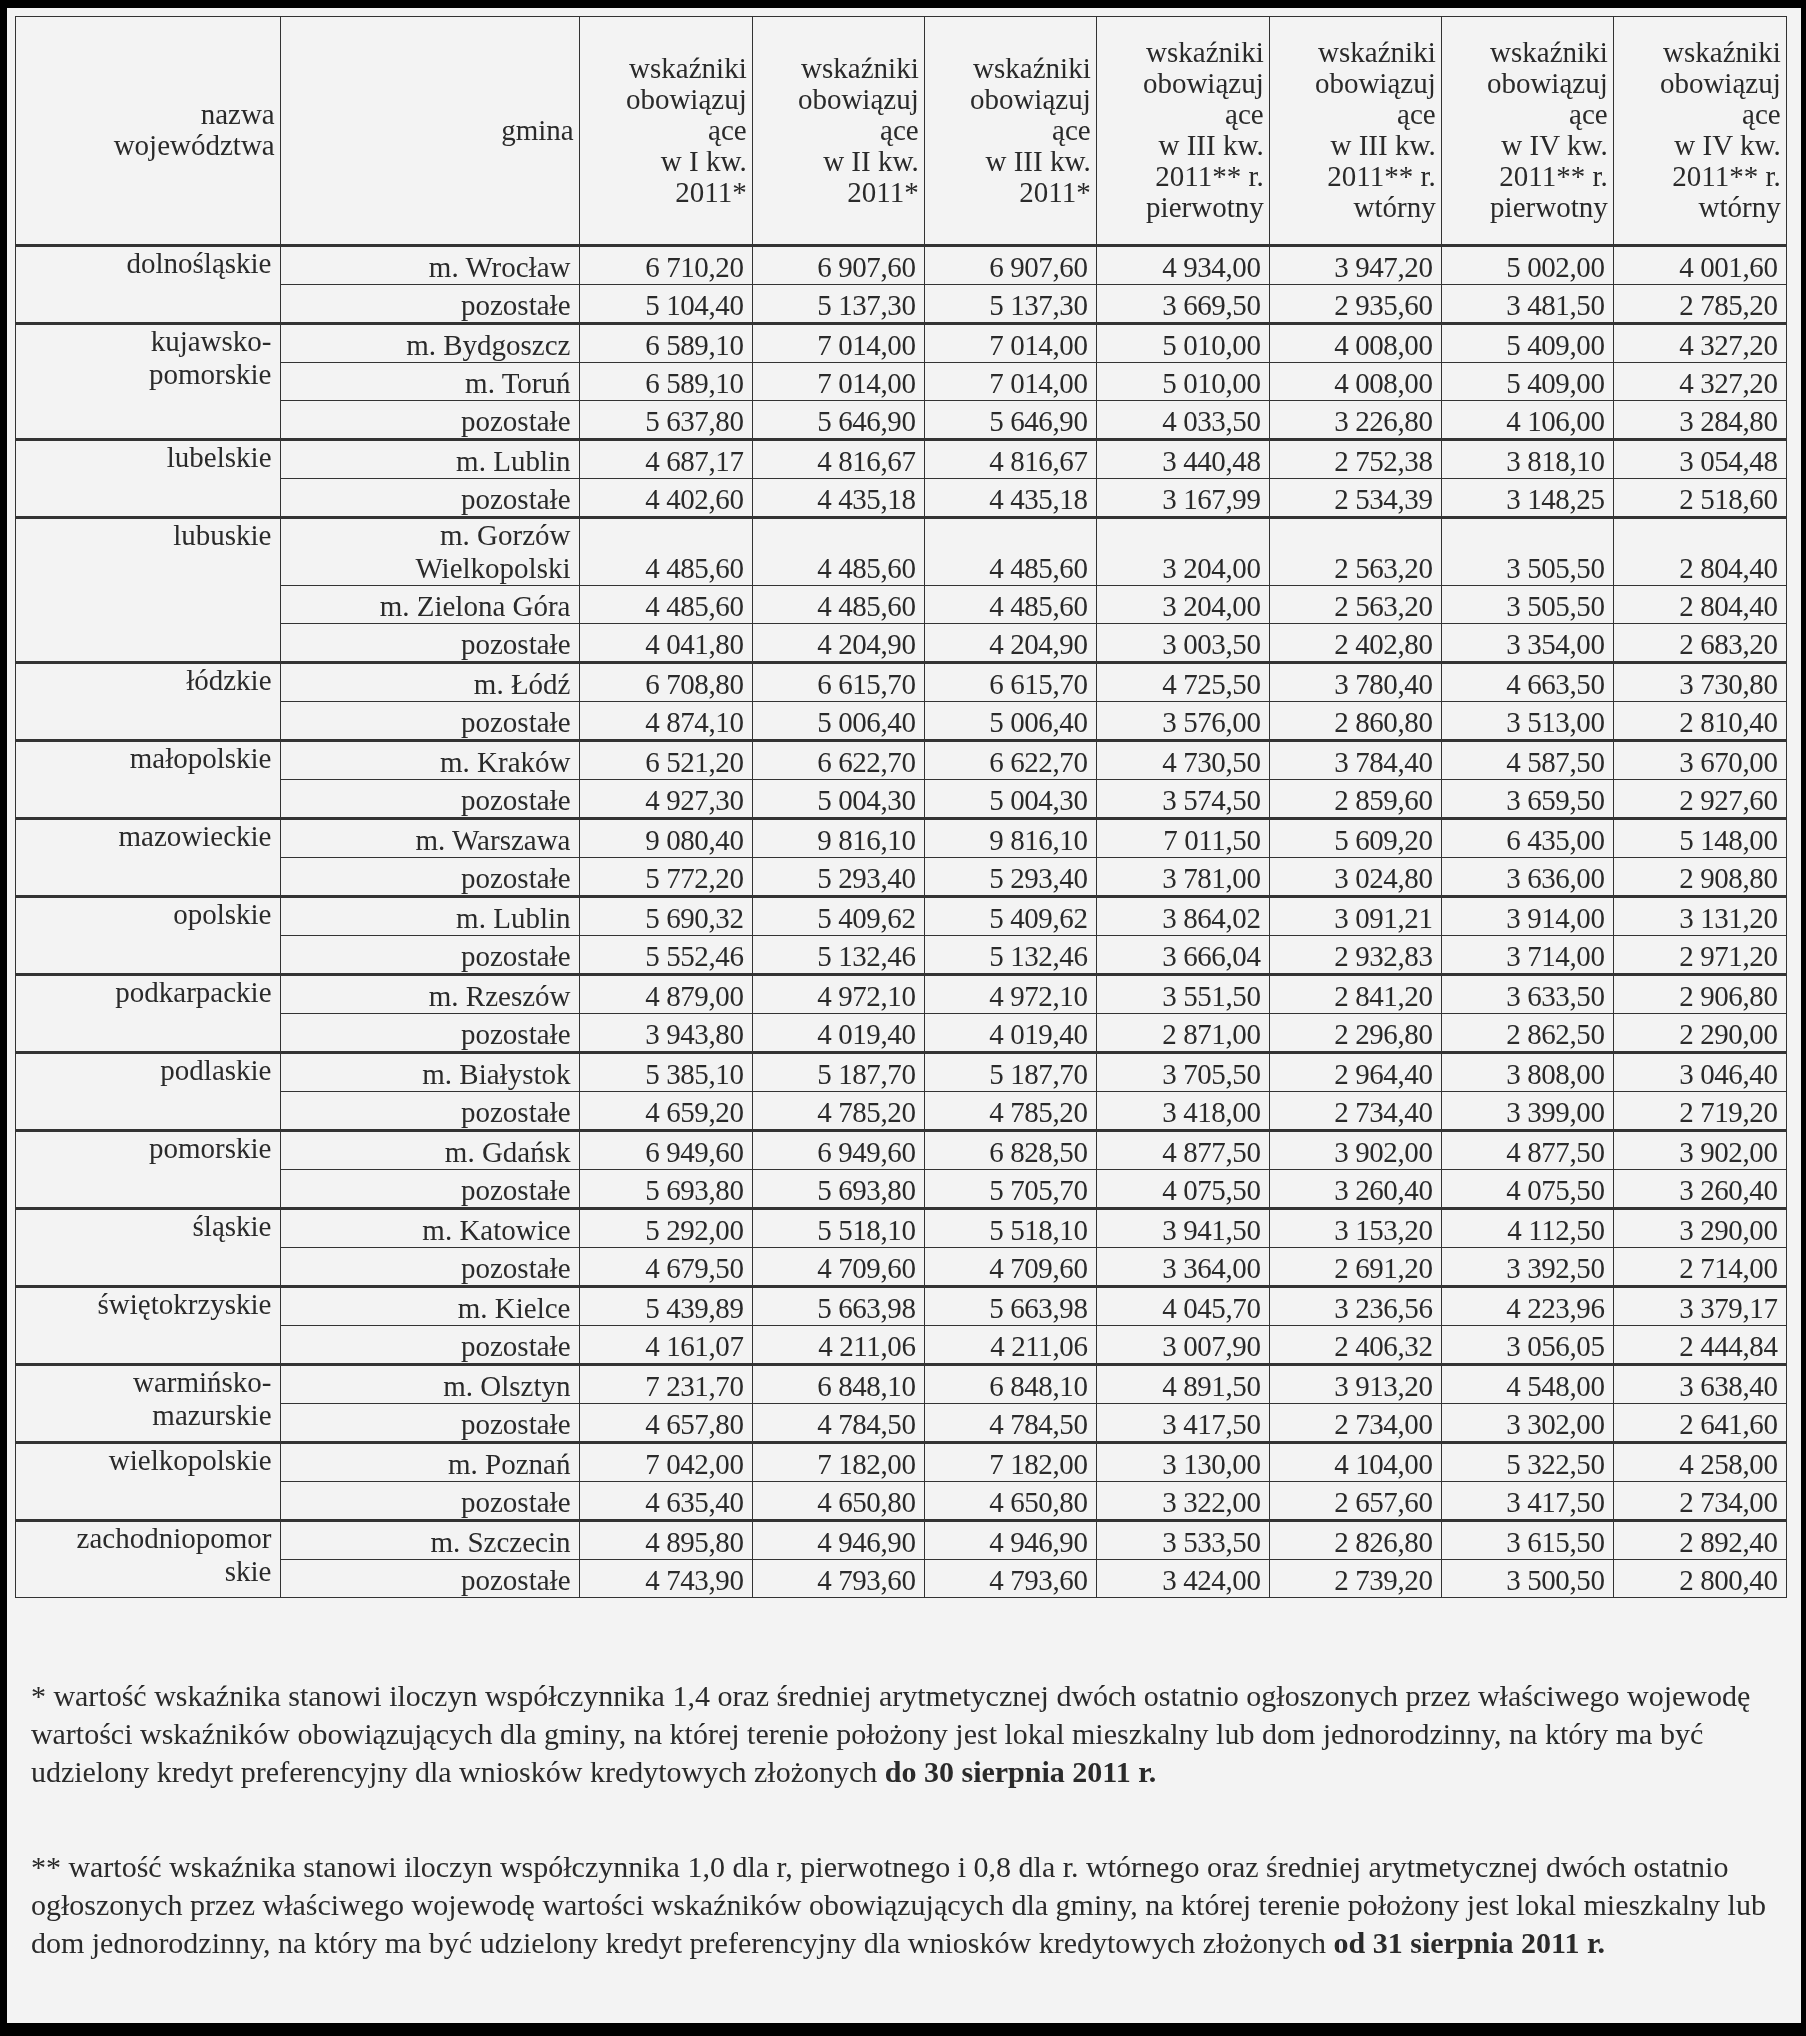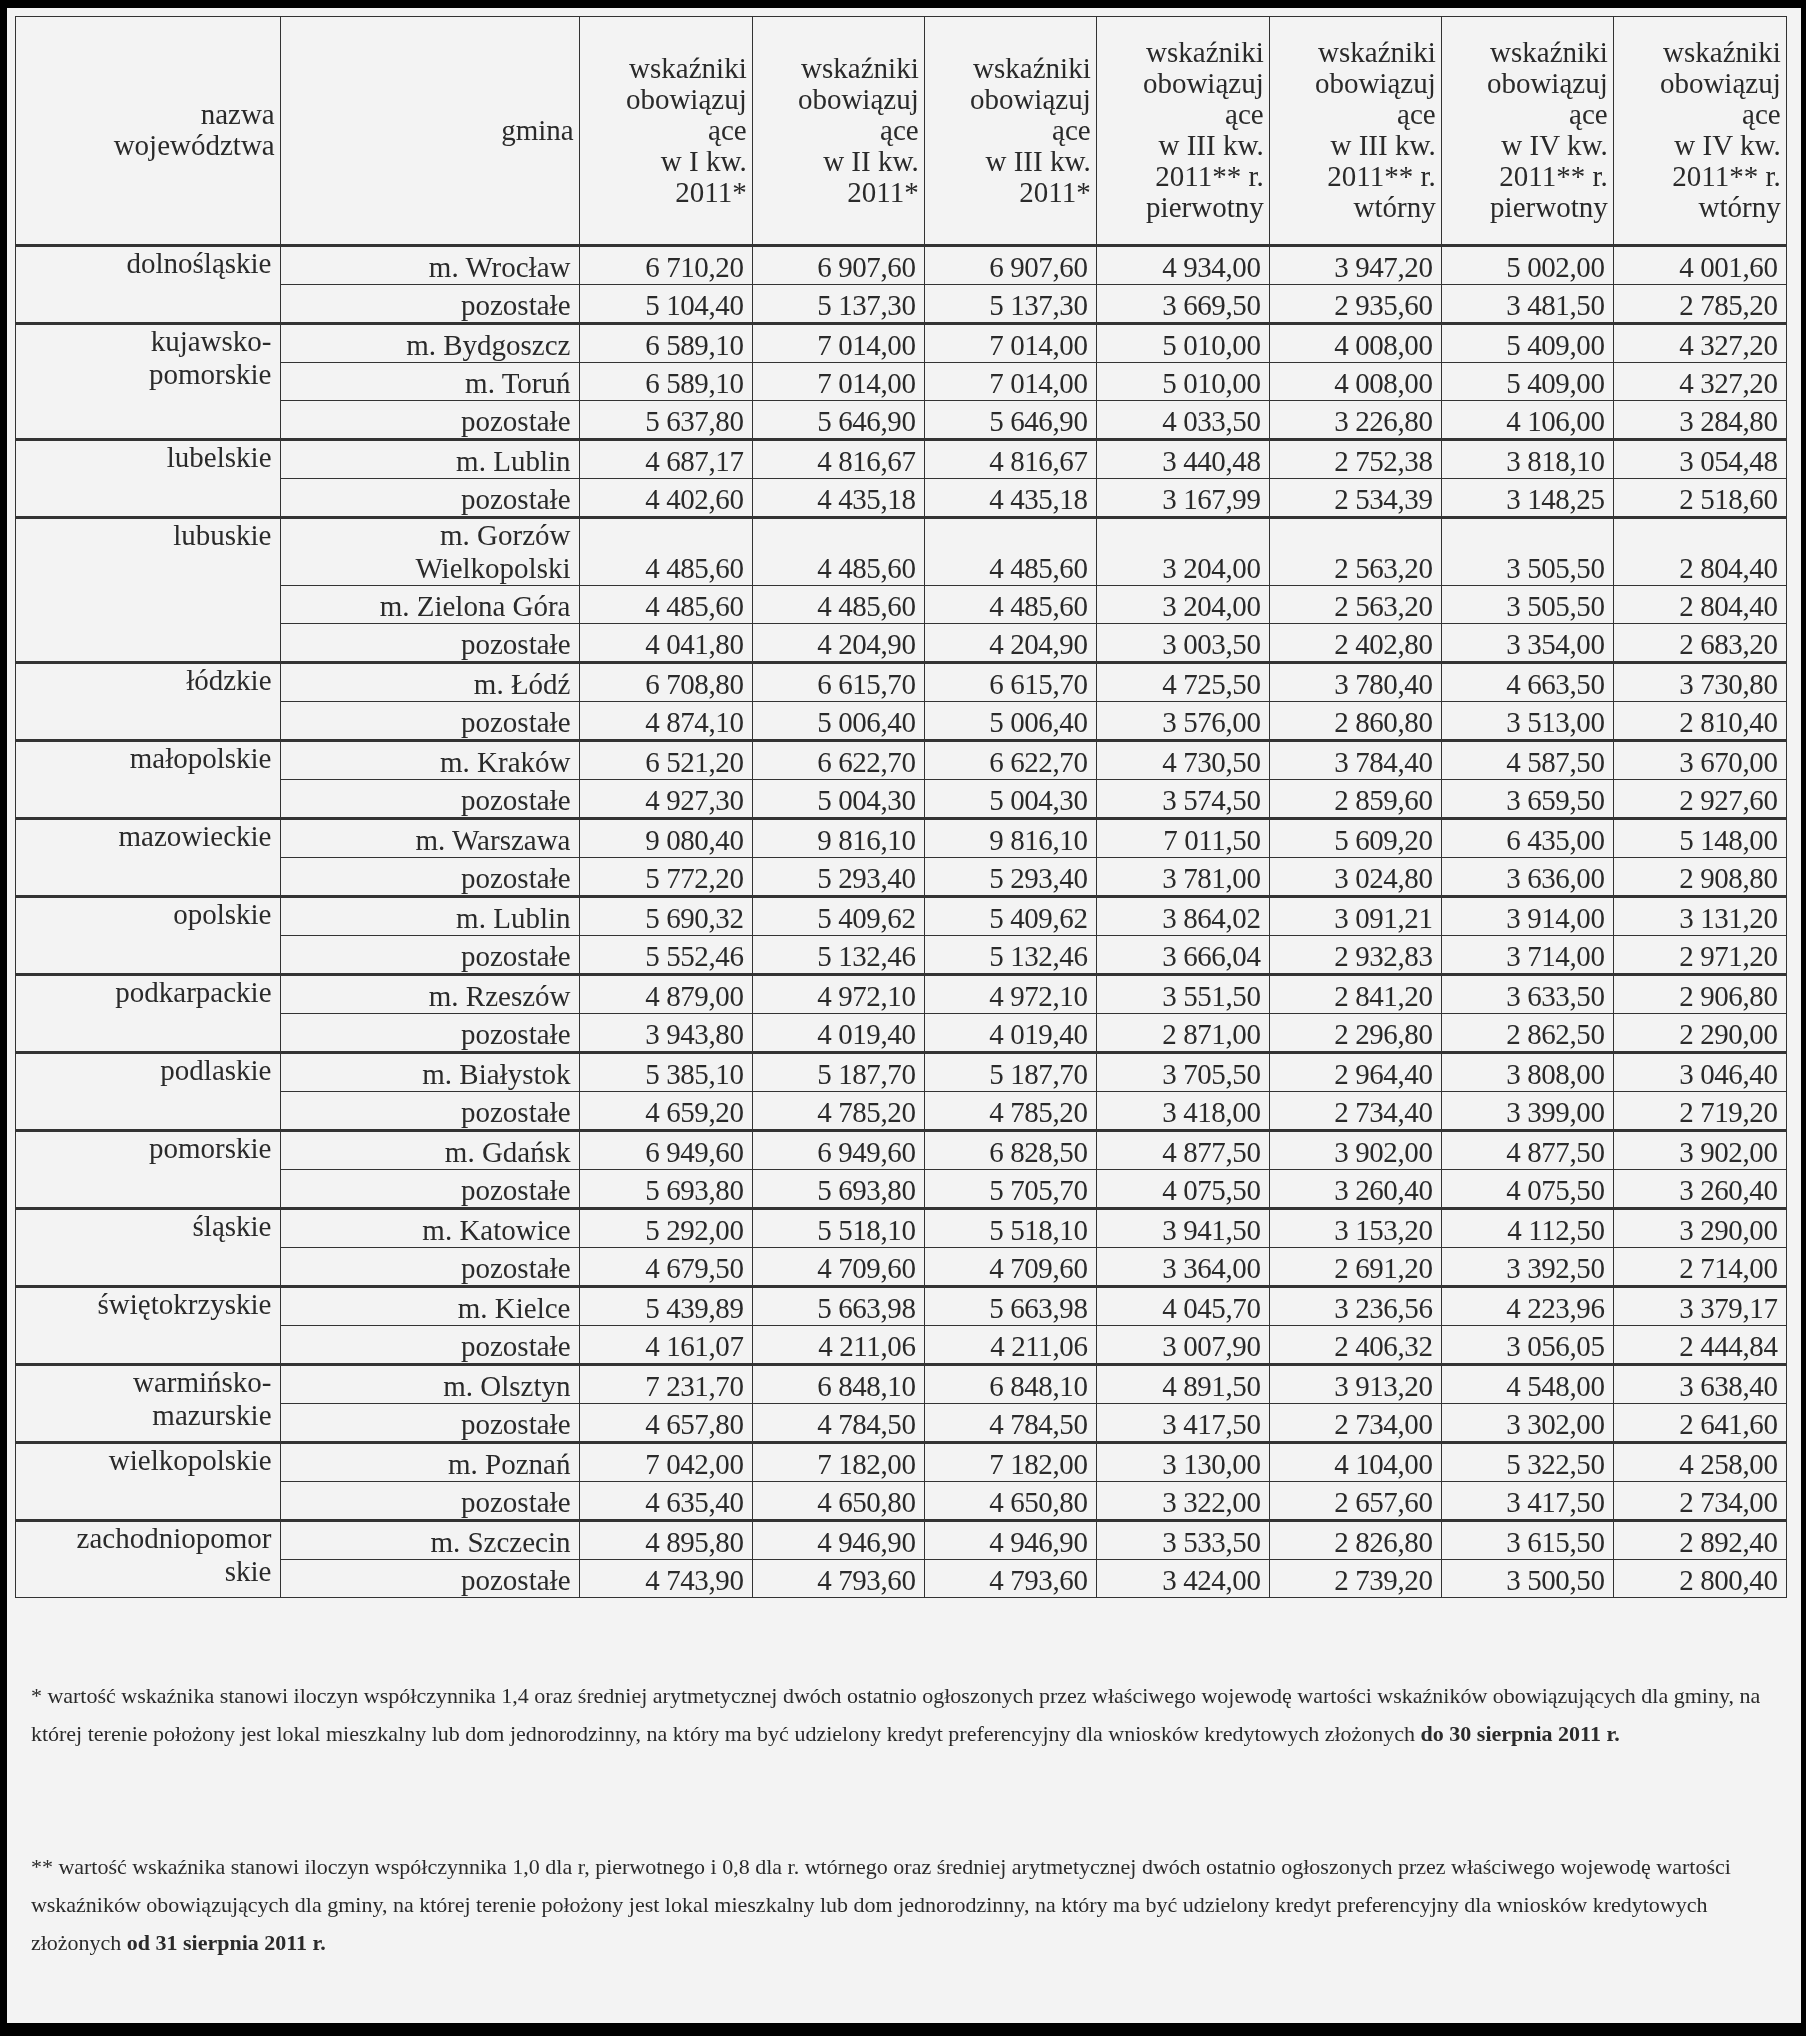--- a/index.html
+++ b/index.html
@@ -22,21 +22,21 @@
   }
   table.data th {
     text-align:right; vertical-align:middle; line-height:31px; padding:3.3px 4.9px;
   }
   table.data tr.head th { height:220px; }
   td.woj { text-align:right; vertical-align:top; padding-top:1.6px; }
   td.gmina { text-align:right; vertical-align:bottom; }
   td.num { text-align:right; vertical-align:bottom; letter-spacing:-0.4px; }
   tr.group-start td { border-top:3.3px solid #333; }
   .foot {
-    position:absolute; left:24.4px; width:1742px; font-size:22px; line-height:38px; color:#2a2a2a;
+    position:absolute; left:24.4px; width:1742px; font-size:30px; line-height:38px; color:#2a2a2a;
   }
   .foot b { font-weight:bold; }
 </style>
 </head>
 <body>
 
 <div class="paper">
   <table class="data" id="tbl">
     <colgroup>
       <col style="width:265px">

